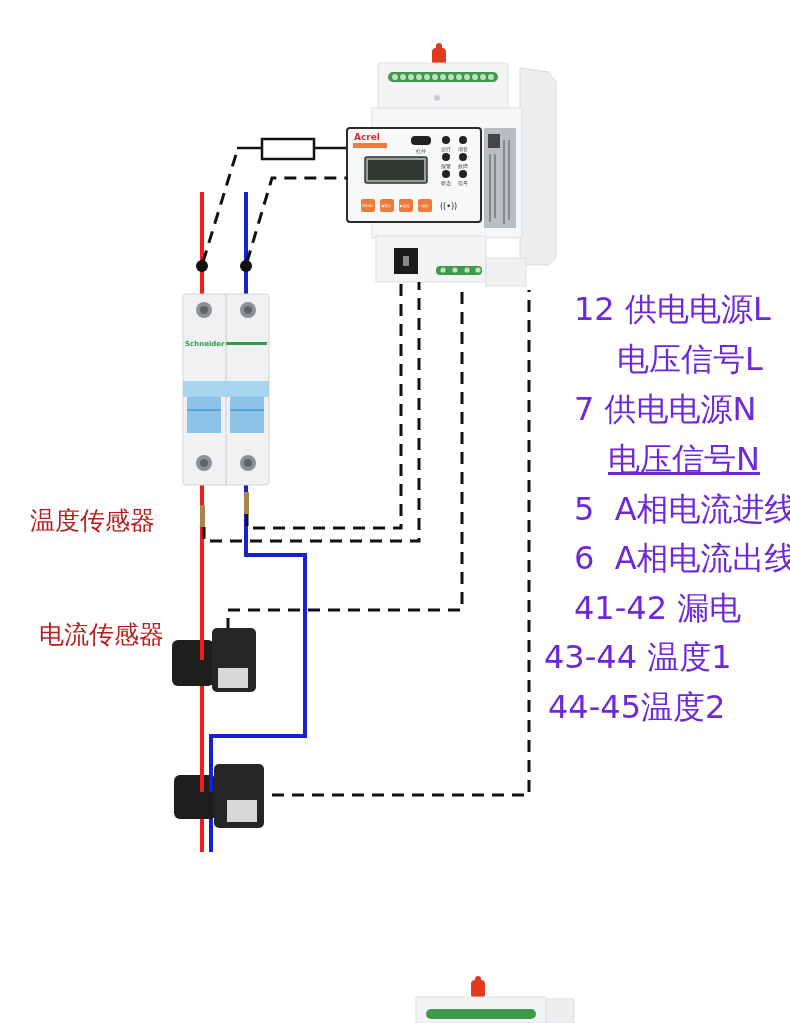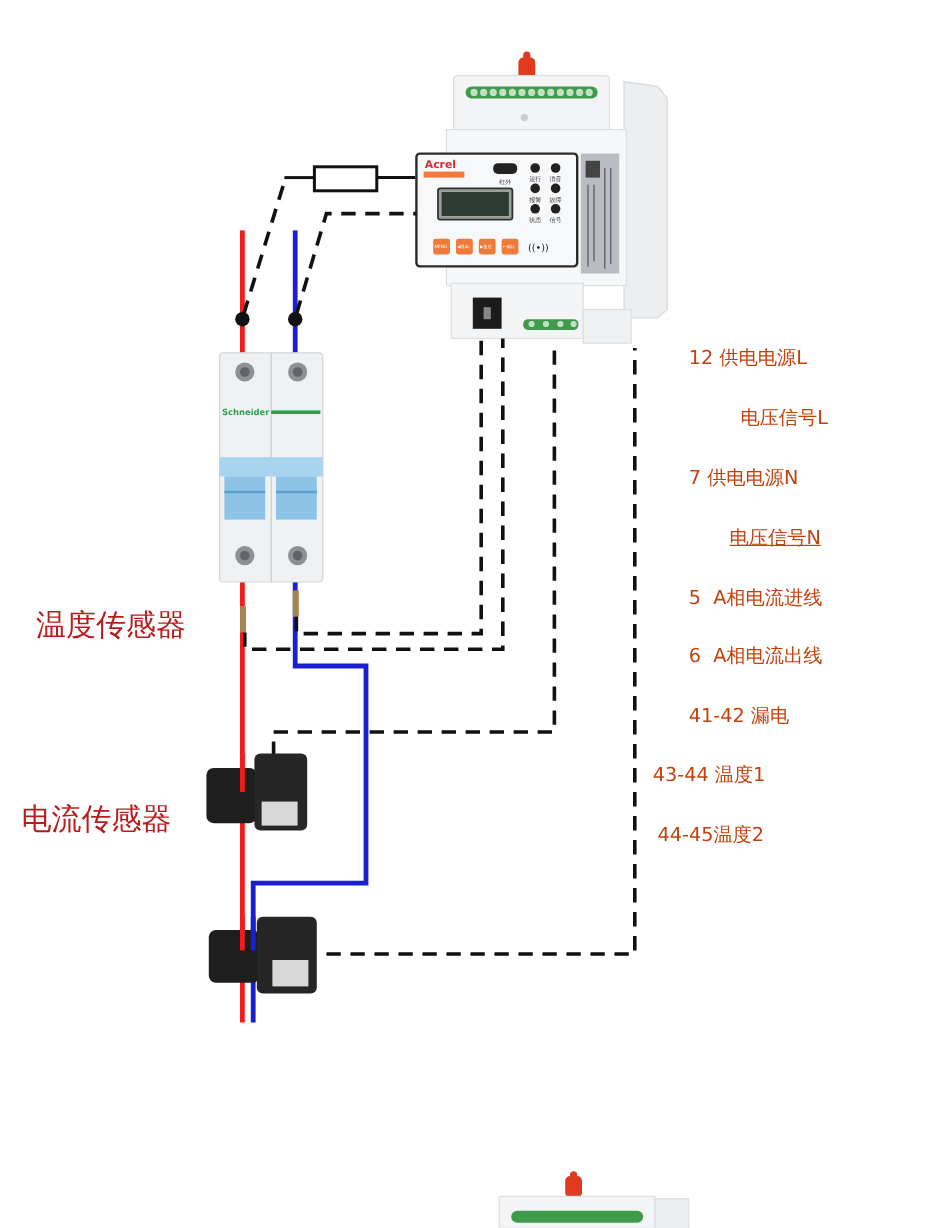--- a/index.html
+++ b/index.html
@@ -1,18 +1,18 @@
 <!DOCTYPE html>
 <html><head>
 <meta charset="utf-8">
 <style>
   html, body { margin:0; padding:0; background:#ffffff; }
   body { width:790px; height:1023px; position:relative; overflow:hidden; font-family:"DejaVu Sans", sans-serif; }
   #diagram { position:absolute; left:0; top:0; width:790px; height:1023px; }
-  .legend-line { position:absolute; font-family:"DejaVu Sans", sans-serif; font-size:16px; color:#c2410c; white-space:pre; letter-spacing:0px; }
+  .legend-line { position:absolute; font-family:"DejaVu Sans", sans-serif; font-size:32px; color:#6d28d9; white-space:pre; letter-spacing:0px; }
   .side-label { position:absolute; font-family:"DejaVu Sans", sans-serif; font-size:25px; color:#b91c1c; white-space:nowrap; }
   .panel-txt { font-family:"DejaVu Sans", sans-serif; }
 </style>
 </head>
 <body>
 
 <svg id="diagram" viewBox="0 0 790 1023" xmlns="http://www.w3.org/2000/svg">
 
   <g>
 
@@ -184,21 +184,21 @@
   <g>
     <rect x="471" y="980" width="14" height="18" rx="4" fill="#e23a1f"></rect>
     <rect x="475" y="976" width="6" height="7" rx="3" fill="#e23a1f"></rect>
     <rect x="416" y="997" width="130" height="26" fill="#f3f4f5" stroke="#dcdfe2"></rect>
     <rect x="546" y="999" width="28" height="24" fill="#eceef0" stroke="#dcdfe2"></rect>
     <rect x="426" y="1009" width="110" height="10" rx="5" fill="#3f9a4a"></rect>
   </g>
 </svg>
 
 <div class="side-label" style="left:30px; top:504px;">温度传感器</div>
-<div class="side-label" style="left:18px; top:618px;margin-top:48px;">电流传感器</div>
+<div class="side-label" style="left:39px; top:618px;">电流传感器</div>
 
 <div>
   <div class="legend-line" style="left:574px; top:288px;"><span>12</span> <span>供电电源L</span></div>
   <div class="legend-line" style="left:617px; top:338px;"><span>电压信号L</span></div>
   <div class="legend-line" style="left:574px; top:388px;"><span>7</span> <span>供电电源N</span></div>
   <div class="legend-line" style="left:608px; top:438px;text-decoration:underline;"><span>电压信号N</span></div>
   <div class="legend-line" style="left:574px; top:488px;"><span>5</span>  <span>A相电流进线</span></div>
   <div class="legend-line" style="left:574px; top:537px;"><span>6</span>  <span>A相电流出线</span></div>
   <div class="legend-line" style="left:574px; top:587px;"><span>41-42</span> <span>漏电</span></div>
   <div class="legend-line" style="left:544px; top:636px;"><span>43-44</span> <span>温度1</span></div>

